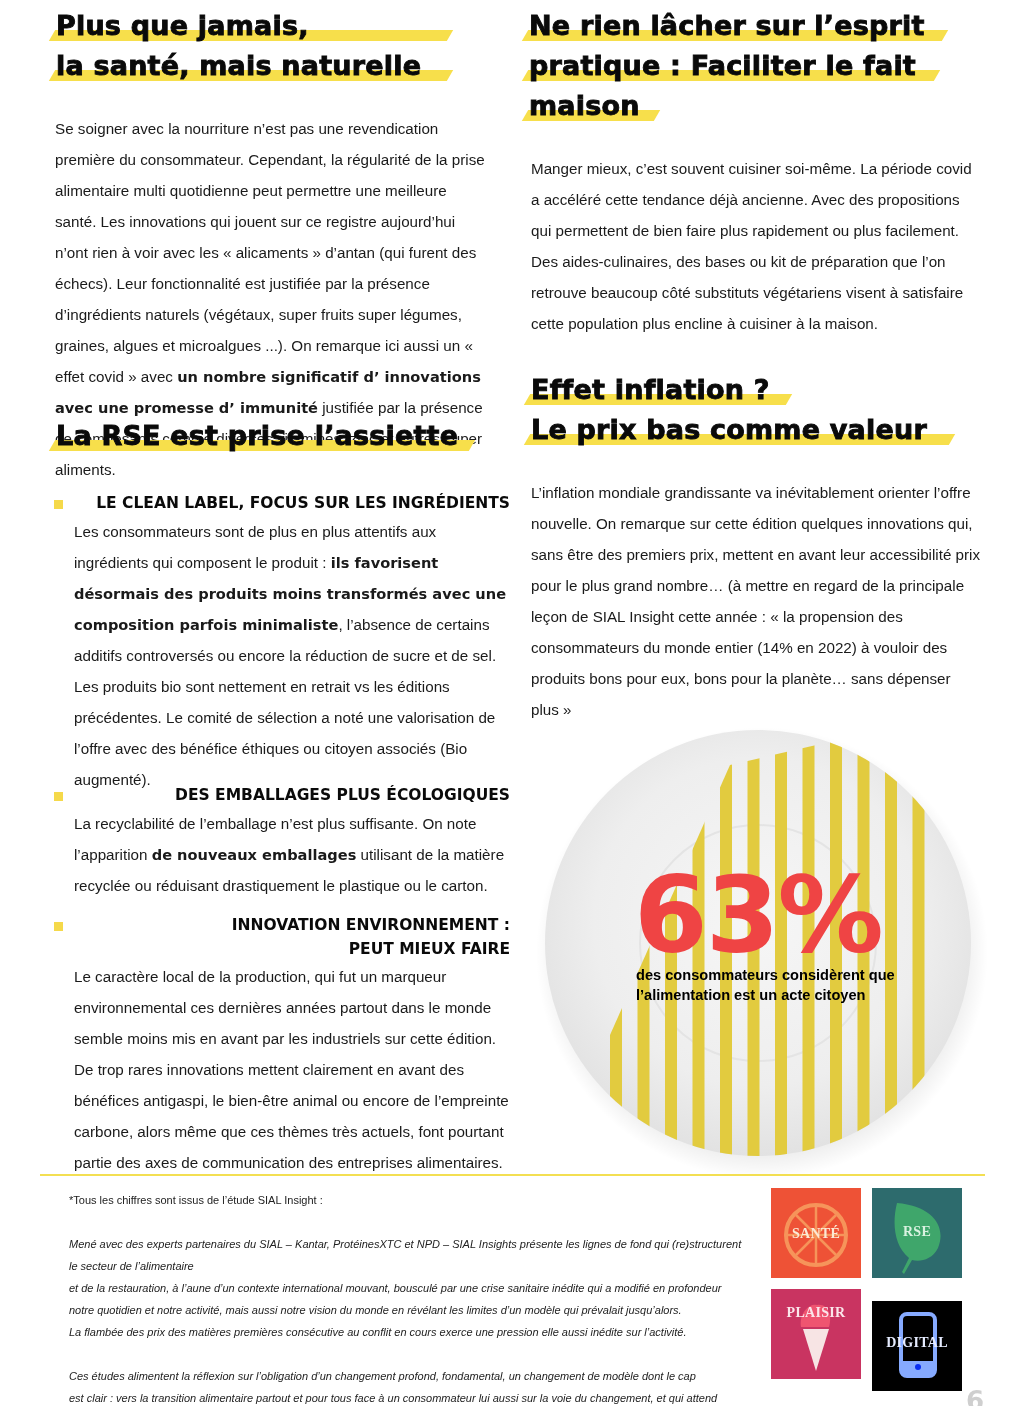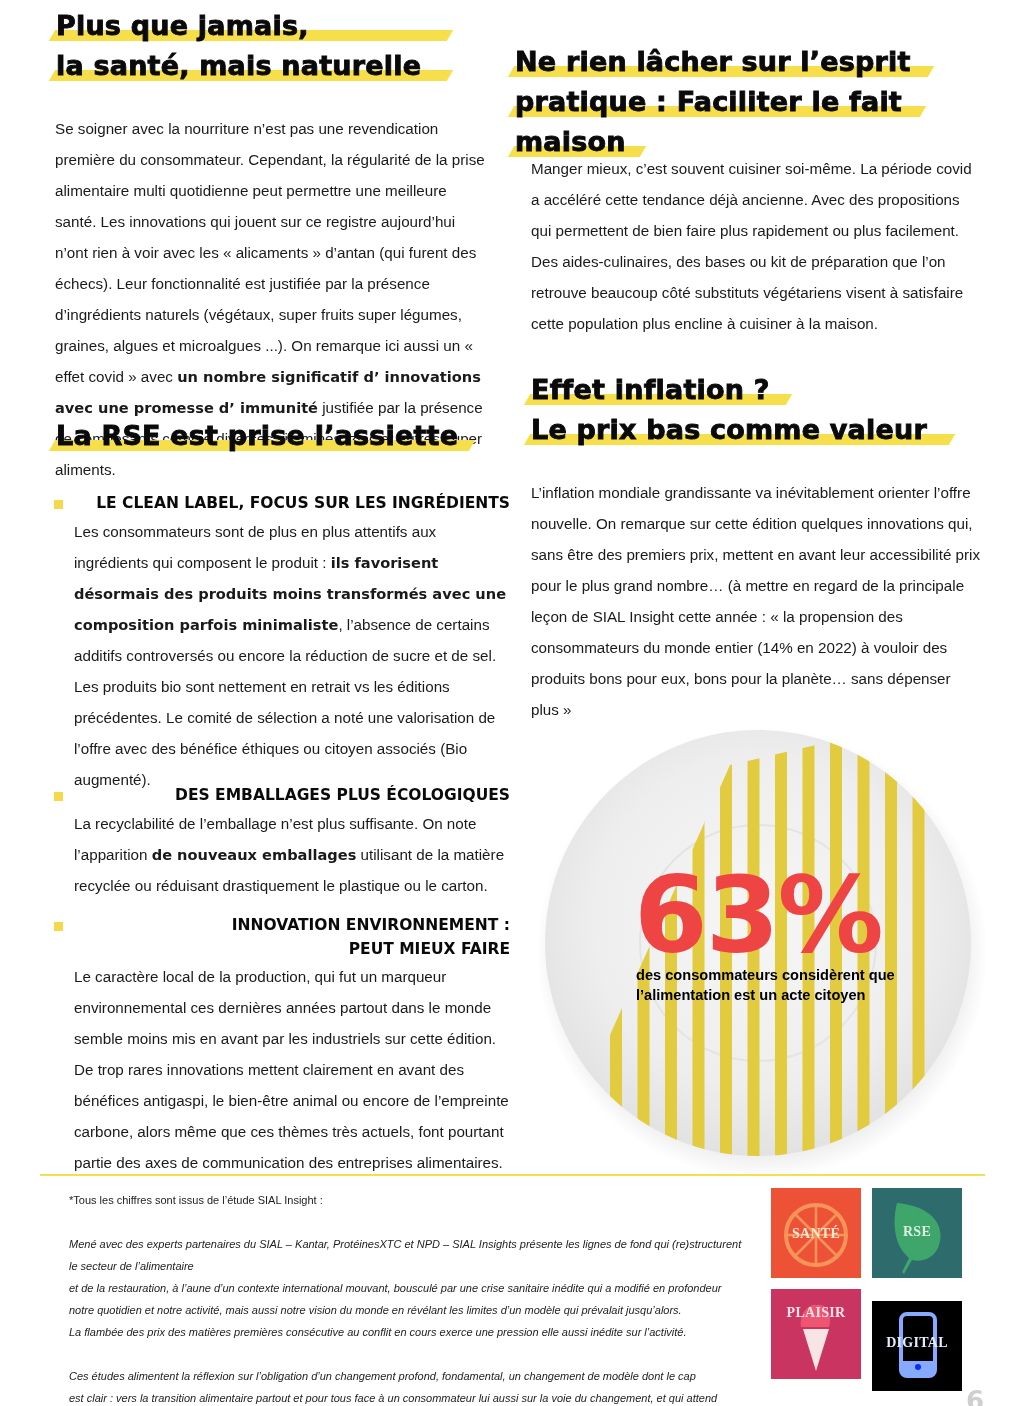--- a/index.html
+++ b/index.html
@@ -67,21 +67,21 @@
     <div class="abs" style="left: 0px; top: 292px; width: 436px;">
       <p class="bullet-title"><span class="sq"></span><span>DES EMBALLAGES PLUS ÉCOLOGIQUES</span></p>
       <p class="body"><span>La recyclabilité de l’emballage n’est plus suffisante. On note l’apparition </span><b>de nouveaux emballages</b><span> utilisant de la matière recyclée ou réduisant drastiquement le plastique ou le carton.</span></p>
     </div>
     <div class="abs" style="left: 0px; top: 422px; width: 436px;">
       <p class="bullet-title"><span class="sq"></span><span>INNOVATION ENVIRONNEMENT :</span><br><span>PEUT MIEUX FAIRE</span></p>
       <p class="body"><span>Le caractère local de la production, qui fut un marqueur environnemental ces dernières années partout dans le monde semble moins mis en avant par les industriels sur cette édition. De trop rares innovations mettent clairement en avant des bénéfices antigaspi, le bien-être animal ou encore de l’empreinte carbone, alors même que ces thèmes très actuels, font pourtant partie des axes de communication des entreprises alimentaires.</span></p>
     </div>
   </div>
 
-<div class="abs" style="left:515px; top:6px;margin-top:36px;">
+<div class="abs" style="left:529px; top:6px;">
   <h2 class="hd">
     <span class="ln"><span class="hl" style="width:420px;"></span><span class="t">Ne rien lâcher sur l’esprit</span></span>
     <span class="ln"><span class="hl" style="width:412px;"></span><span class="t">pratique : Faciliter le fait</span></span>
     <span class="ln"><span class="hl" style="width:132px;"></span><span class="t">maison</span></span>
   </h2>
 </div>
 <p class="abs body" style="left:531px; top:153px; width:450px;">Manger mieux, c’est souvent cuisiner soi-même. La période covid a accéléré cette tendance déjà ancienne. Avec des propositions qui permettent de bien faire plus rapidement ou plus facilement. Des aides-culinaires, des bases ou kit de préparation que l’on retrouve beaucoup côté substituts végétariens visent à satisfaire cette population plus encline à cuisiner à la maison.</p>
 
 <div class="abs" style="left:531px; top:370px;">
   <h2 class="hd">

